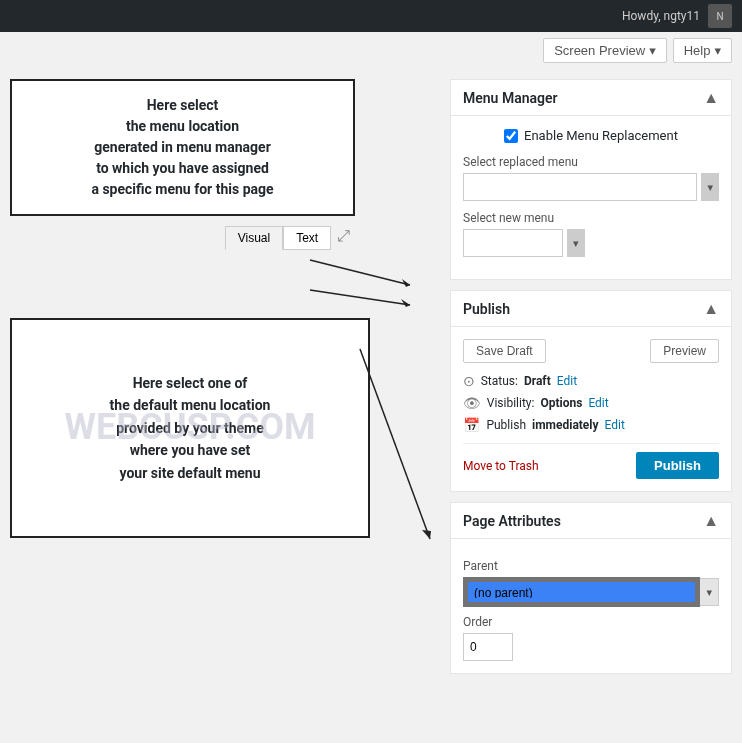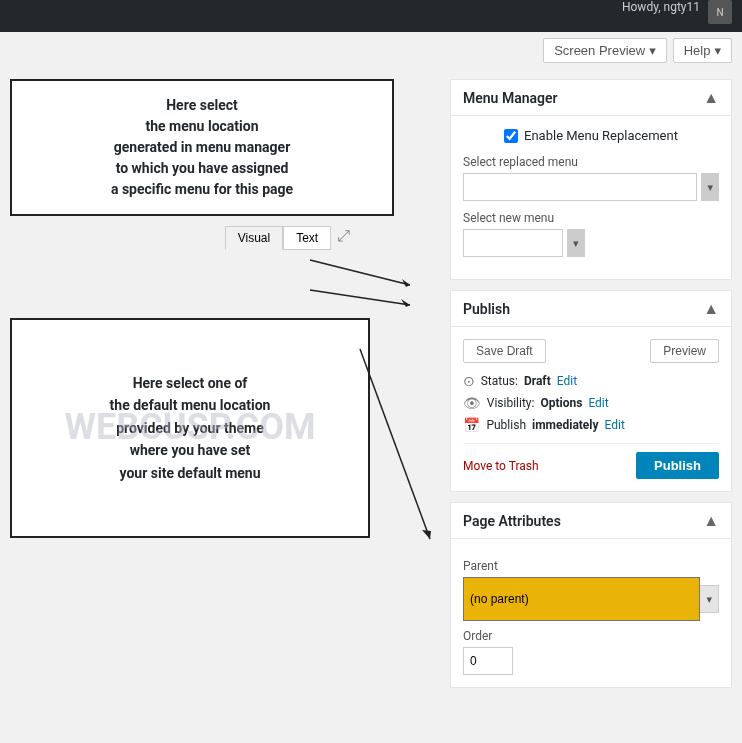--- a/index.html
+++ b/index.html
@@ -9,21 +9,21 @@
       background: #f1f1f1;
       color: #23282d;
     }
 
     
     .admin-bar {
       background: #23282d;
       color: #eee;
       height: 32px;
       display: flex;
-      align-items: flex-start;
+      align-items: center;
       justify-content: flex-end;
       padding: 0 10px;
       gap: 8px;
     }
     .admin-bar-howdy {
       color: #ccc;
       font-size: 12px;
     }
     .admin-bar-avatar {
       width: 24px;
@@ -73,21 +73,21 @@
       position: relative;
       margin-right: 10px;
     }
 
     
     .annotation-box-top {
       border: 2px solid #222;
       background: #fff;
       padding: 14px 16px;
       margin-top: 10px;
-      width: 384px;
+      width: 345px;
       font-weight: bold;
       font-size: 14px;
       line-height: 1.5;
       text-align: center;
       position: relative;
     }
 
     
     .editor-tabs-row {
       display: flex;
@@ -299,25 +299,25 @@
       margin-bottom: 4px;
       margin-top: 8px;
     }
     .attr-select-wrapper {
       display: flex;
       align-items: center;
       gap: 0;
     }
     .attr-select {
       flex: 1;
-      border: 1px solid #737373;
+      border: 5px solid #737373;
       padding: 4px 6px;
       font-size: 12px;
-      background: #eab308;
-      height: 44px;
+      background: #3b82f6;
+      height: 30px;
       appearance: none;
       -webkit-appearance: none;
     }
     .attr-select-arrow {
       background: #e5e5e5;
       border: 1px solid #ccc;
       border-left: none;
       padding: 0 6px;
       height: 28px;
       display: flex;

